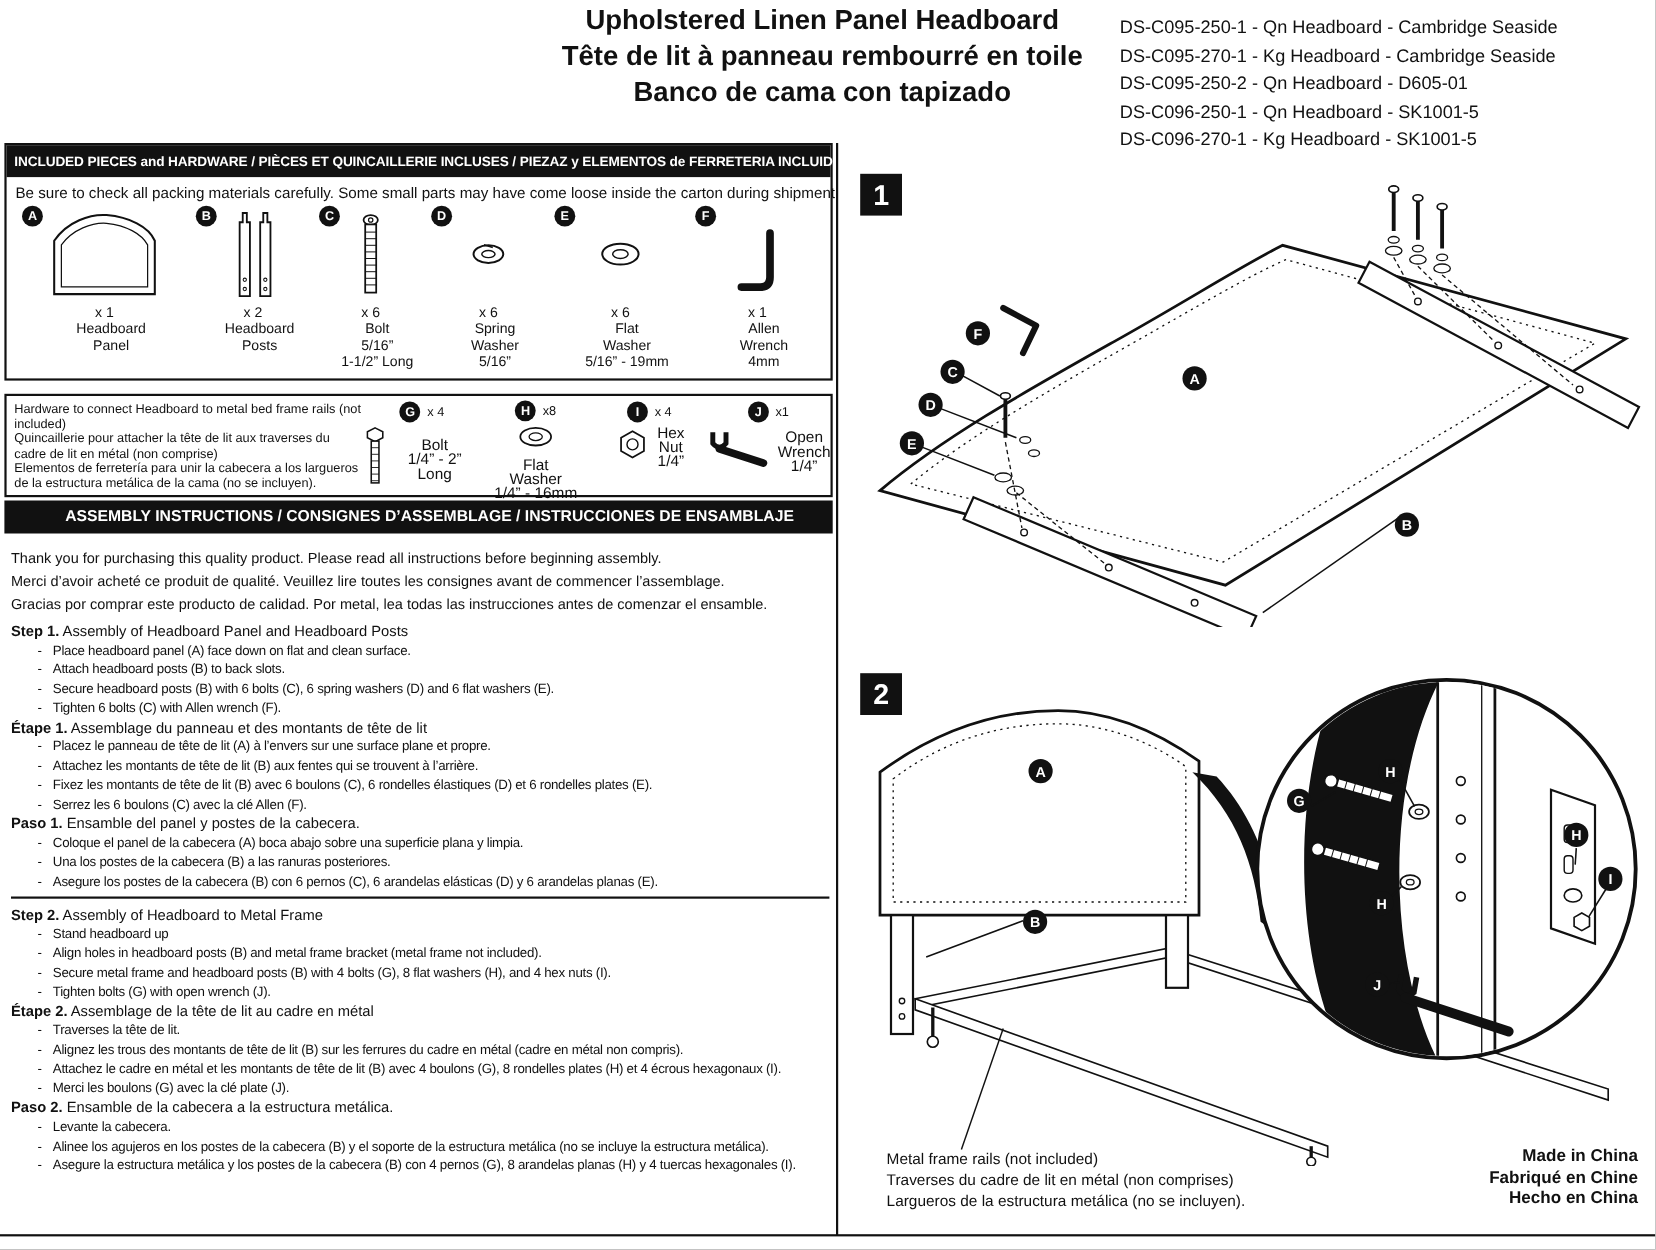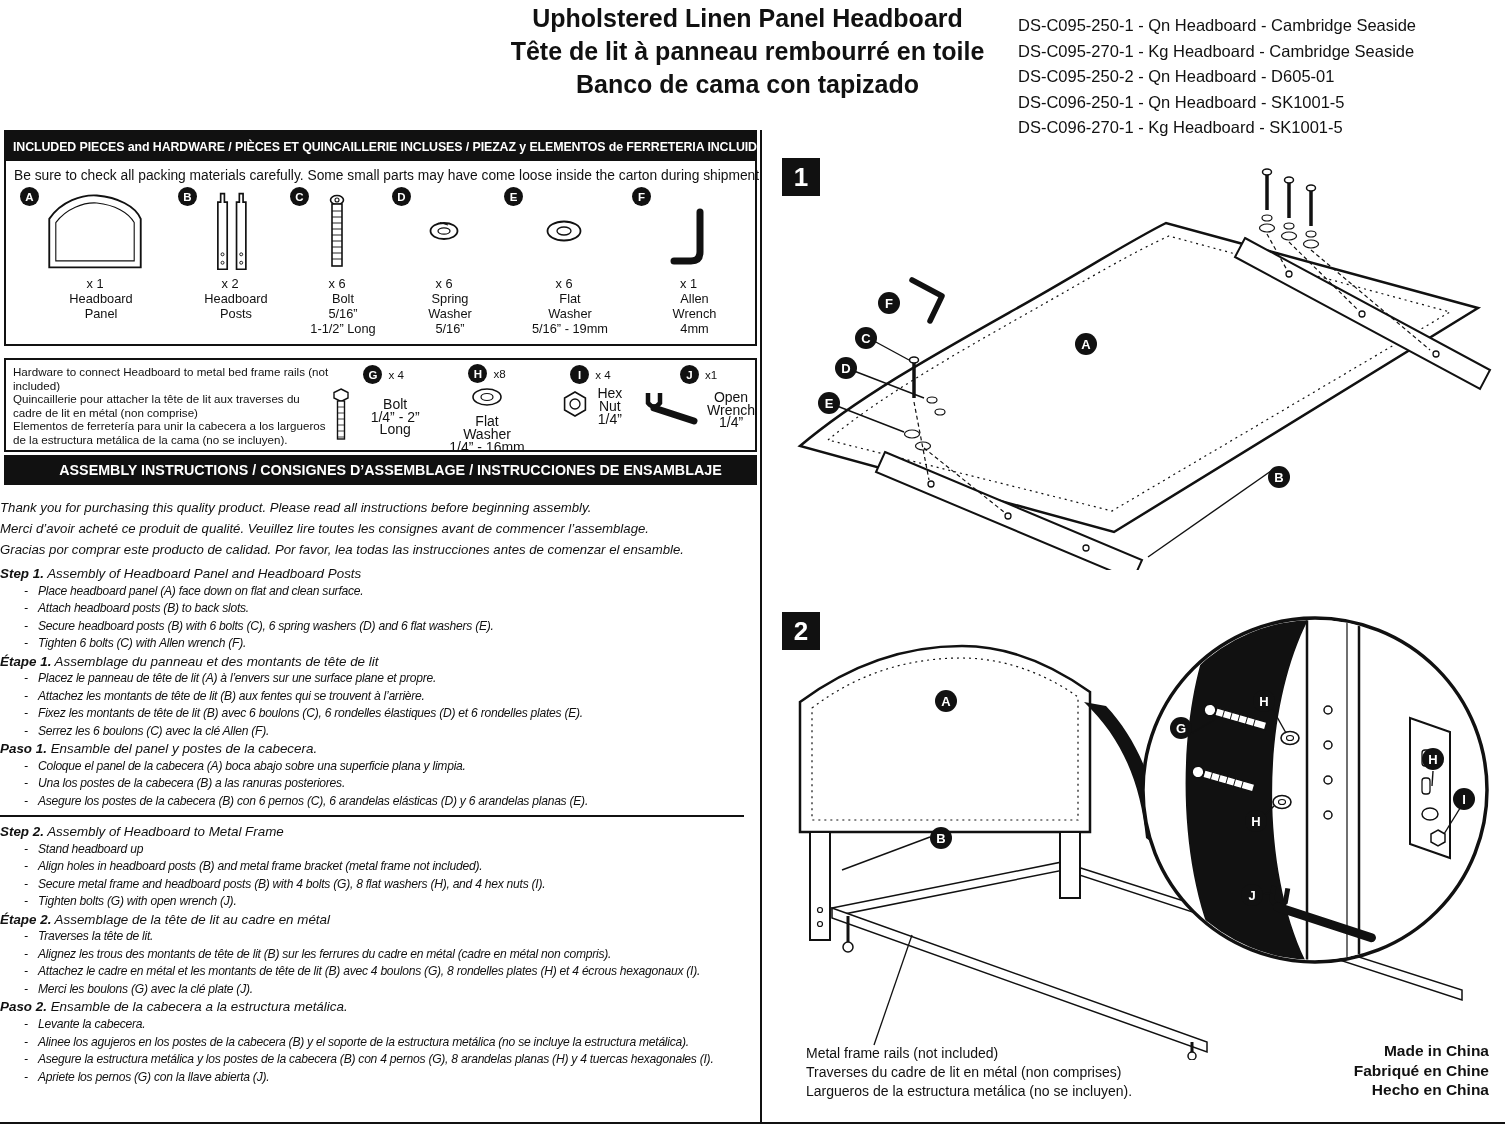--- a/index.html
+++ b/index.html
@@ -32,21 +32,21 @@
   .hw-parts{flex:1;display:flex;}
   .hw-part{flex:1;display:flex;flex-direction:column;align-items:center;padding-top:4px;}
   .hw-top{display:flex;align-items:center;gap:6px;height:21px;}
   .hw-qty{font-size:11.6px;}
   .hw-body{display:flex;align-items:center;gap:5px;margin-top:2px;}
   .hw-name{font-size:14px;line-height:12.8px;text-align:center;white-space:pre-line;}
 
   .assembly-banner{position:absolute;left:4px;top:455px;width:753px;height:30px;font-size:14.3px;justify-content:center;}
 
   
-  .instructions{position:absolute;left:0;top:497px;width:748px;font-style:italic;}
+  .instructions{position:absolute;left:10px;top:497px;width:748px;}
   .intro-line{font-size:13.2px;line-height:21px;white-space:nowrap;}
   .groups{margin-top:5px;}
   .step-heading{font-size:13.4px;line-height:17.6px;white-space:nowrap;}
   .step-label{font-weight:bold;}
   .step-item{position:relative;padding-left:38px;font-size:12.1px;line-height:17.5px;letter-spacing:-0.25px;white-space:nowrap;}
   .step-item::before{content:"-";position:absolute;left:24px;}
   .steps-divider{border:none;border-top:2px solid #111;margin:5px 4px 6px 0;}
 
   
   .right-col{position:absolute;left:762px;top:0;width:743px;height:1136px;}
@@ -273,21 +273,21 @@
       </div>
 
     </div>
   </div>
 
   <div class="banner assembly-banner">ASSEMBLY INSTRUCTIONS / CONSIGNES D’ASSEMBLAGE / INSTRUCCIONES DE ENSAMBLAJE</div>
 
   <div class="instructions">
     <div class="intro-line">Thank you for purchasing this quality product. Please read all instructions before beginning assembly.</div>
     <div class="intro-line">Merci d’avoir acheté ce produit de qualité. Veuillez lire toutes les consignes avant de commencer l’assemblage.</div>
-    <div class="intro-line">Gracias por comprar este producto de calidad. Por favor, lea todas las instrucciones antes de comenzar el ensamble.</div>
+    <div class="intro-line">Gracias por comprar este producto de calidad. Por metal, lea todas las instrucciones antes de comenzar el ensamble.</div>
 
     <div class="groups">
 
       <div class="step-group">
         <div class="step-heading"><span class="step-label">Step 1.</span> <span class="step-title">Assembly of Headboard Panel and Headboard Posts</span></div>
         <div class="step-item">Place headboard panel (A) face down on flat and clean surface.</div>
         <div class="step-item">Attach headboard posts (B) to back slots.</div>
         <div class="step-item">Secure headboard posts (B) with 6 bolts (C), 6 spring washers (D) and 6 flat washers (E).</div>
         <div class="step-item">Tighten 6 bolts (C) with Allen wrench (F).</div>
       </div>
@@ -323,21 +323,20 @@
         <div class="step-item">Alignez les trous des montants de tête de lit (B) sur les ferrures du cadre en métal (cadre en métal non compris).</div>
         <div class="step-item">Attachez le cadre en métal et les montants de tête de lit (B) avec 4 boulons (G), 8 rondelles plates (H) et 4 écrous hexagonaux (I).</div>
         <div class="step-item">Merci les boulons (G) avec la clé plate (J).</div>
       </div>
 
       <div class="step-group">
         <div class="step-heading"><span class="step-label">Paso 2.</span> <span class="step-title">Ensamble de la cabecera a la estructura metálica.</span></div>
         <div class="step-item">Levante la cabecera.</div>
         <div class="step-item">Alinee los agujeros en los postes de la cabecera (B) y el soporte de la estructura metálica (no se incluye la estructura metálica).</div>
         <div class="step-item">Asegure la estructura metálica y los postes de la cabecera (B) con 4 pernos (G), 8 arandelas planas (H) y 4 tuercas hexagonales (I).</div>
-        <div class="step-item">Apriete los pernos (G) con la llave abierta (J).</div>
       </div>
 
     </div>
   </div>
 
   <div class="v-divider"></div>
   <div class="bottom-rule"></div>
 
   <div class="right-col">
 

